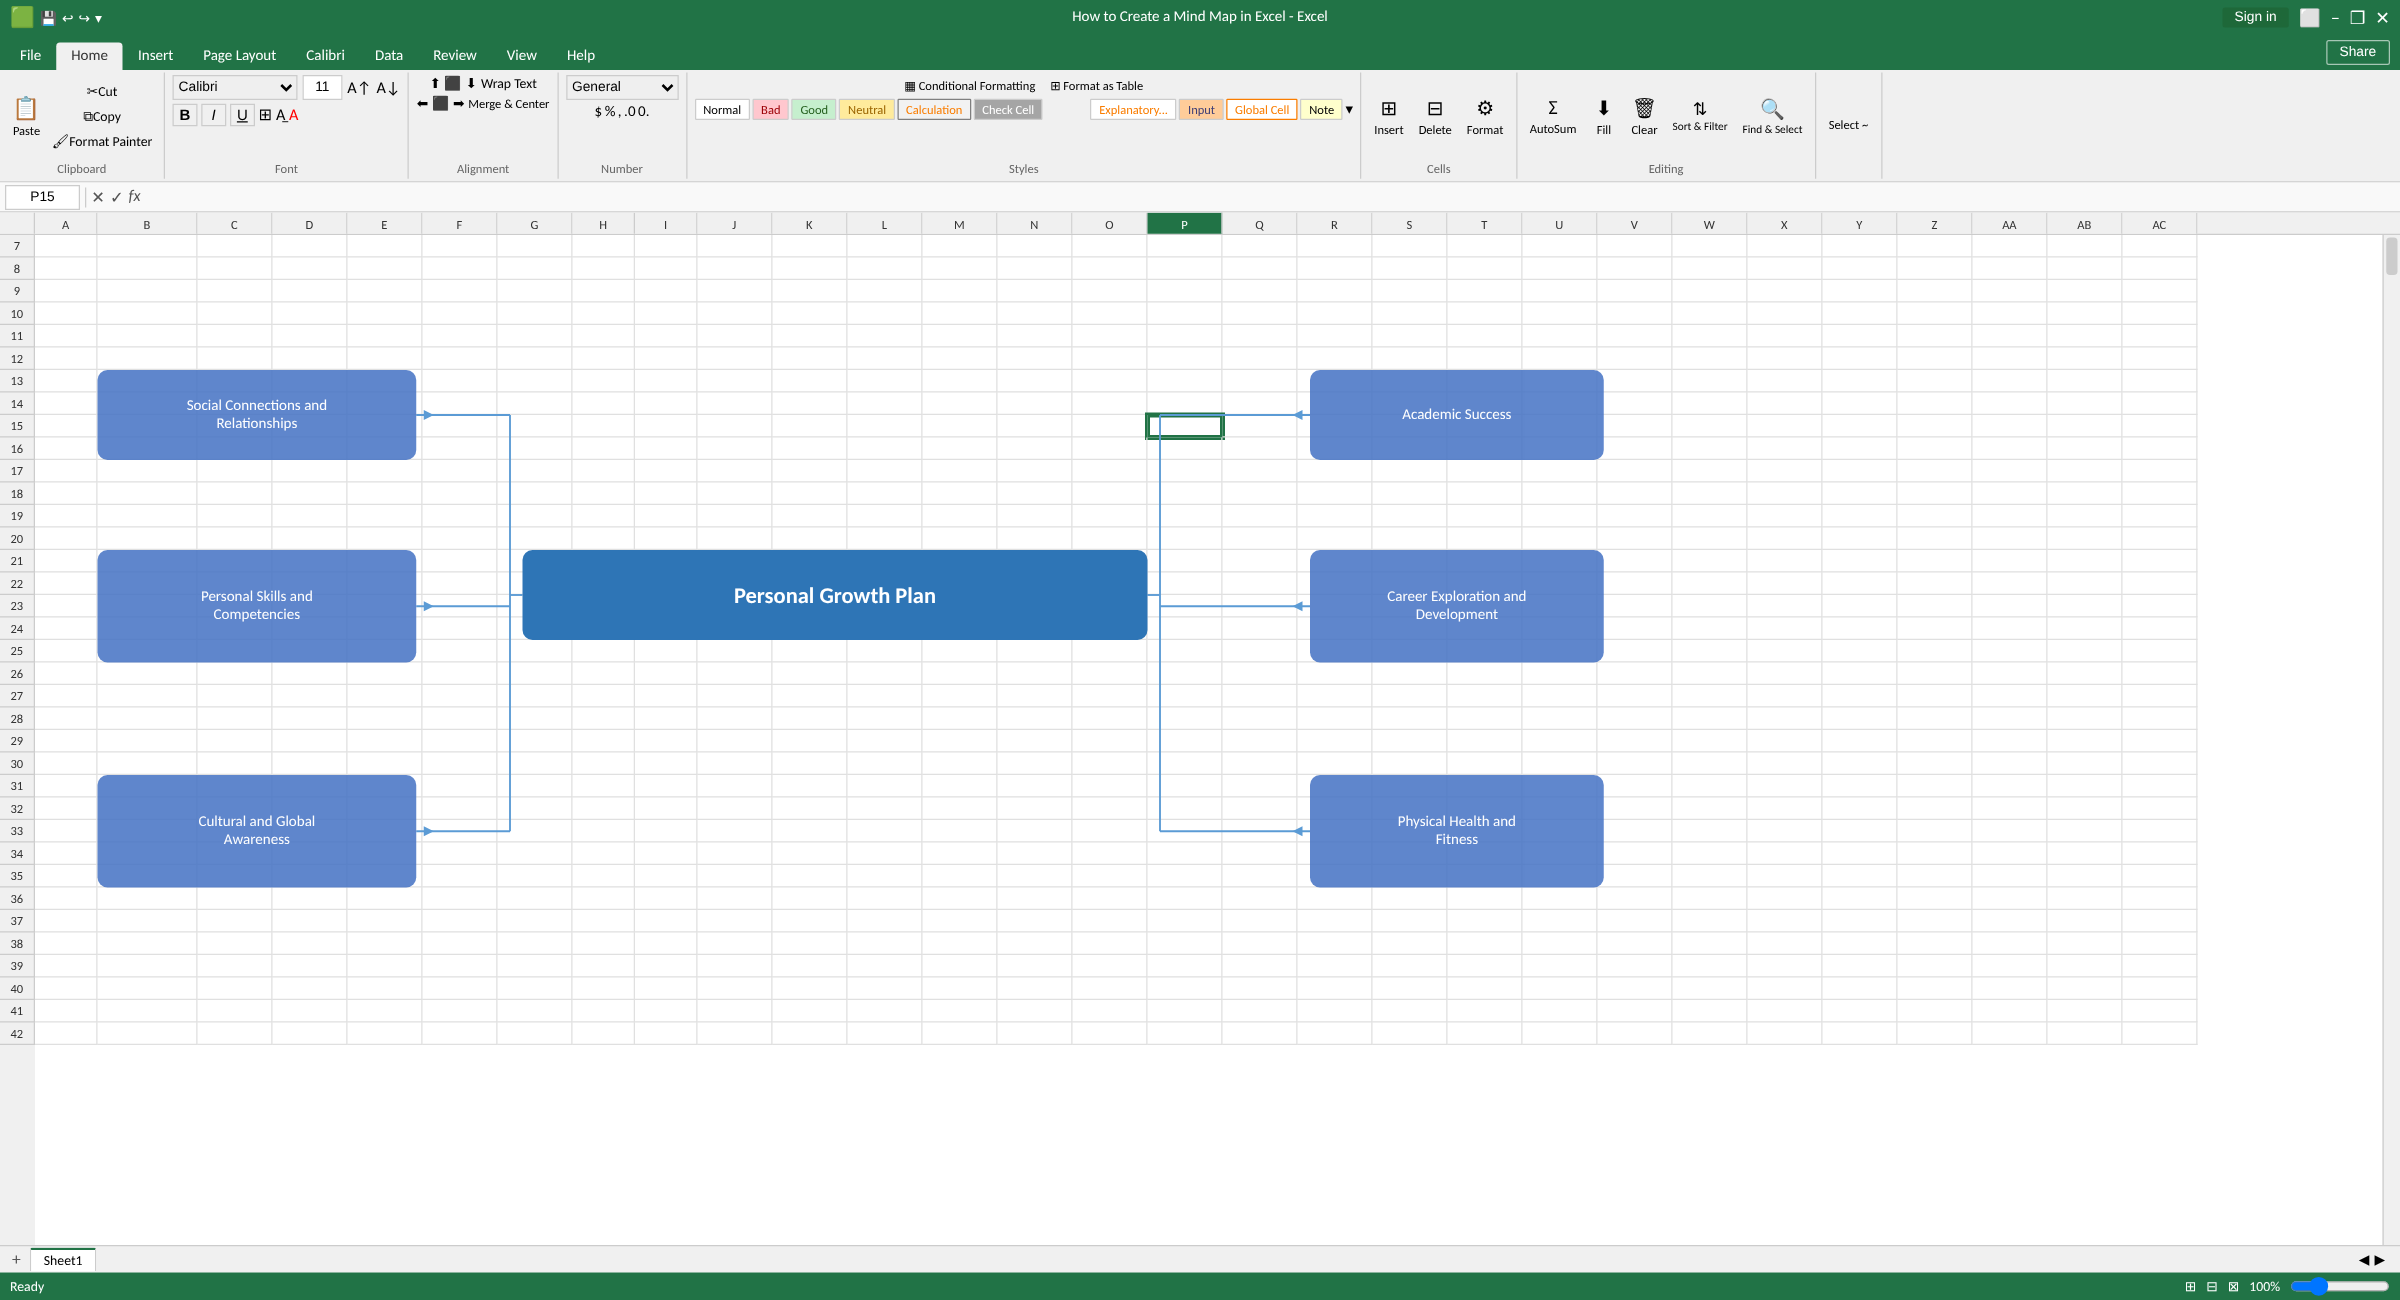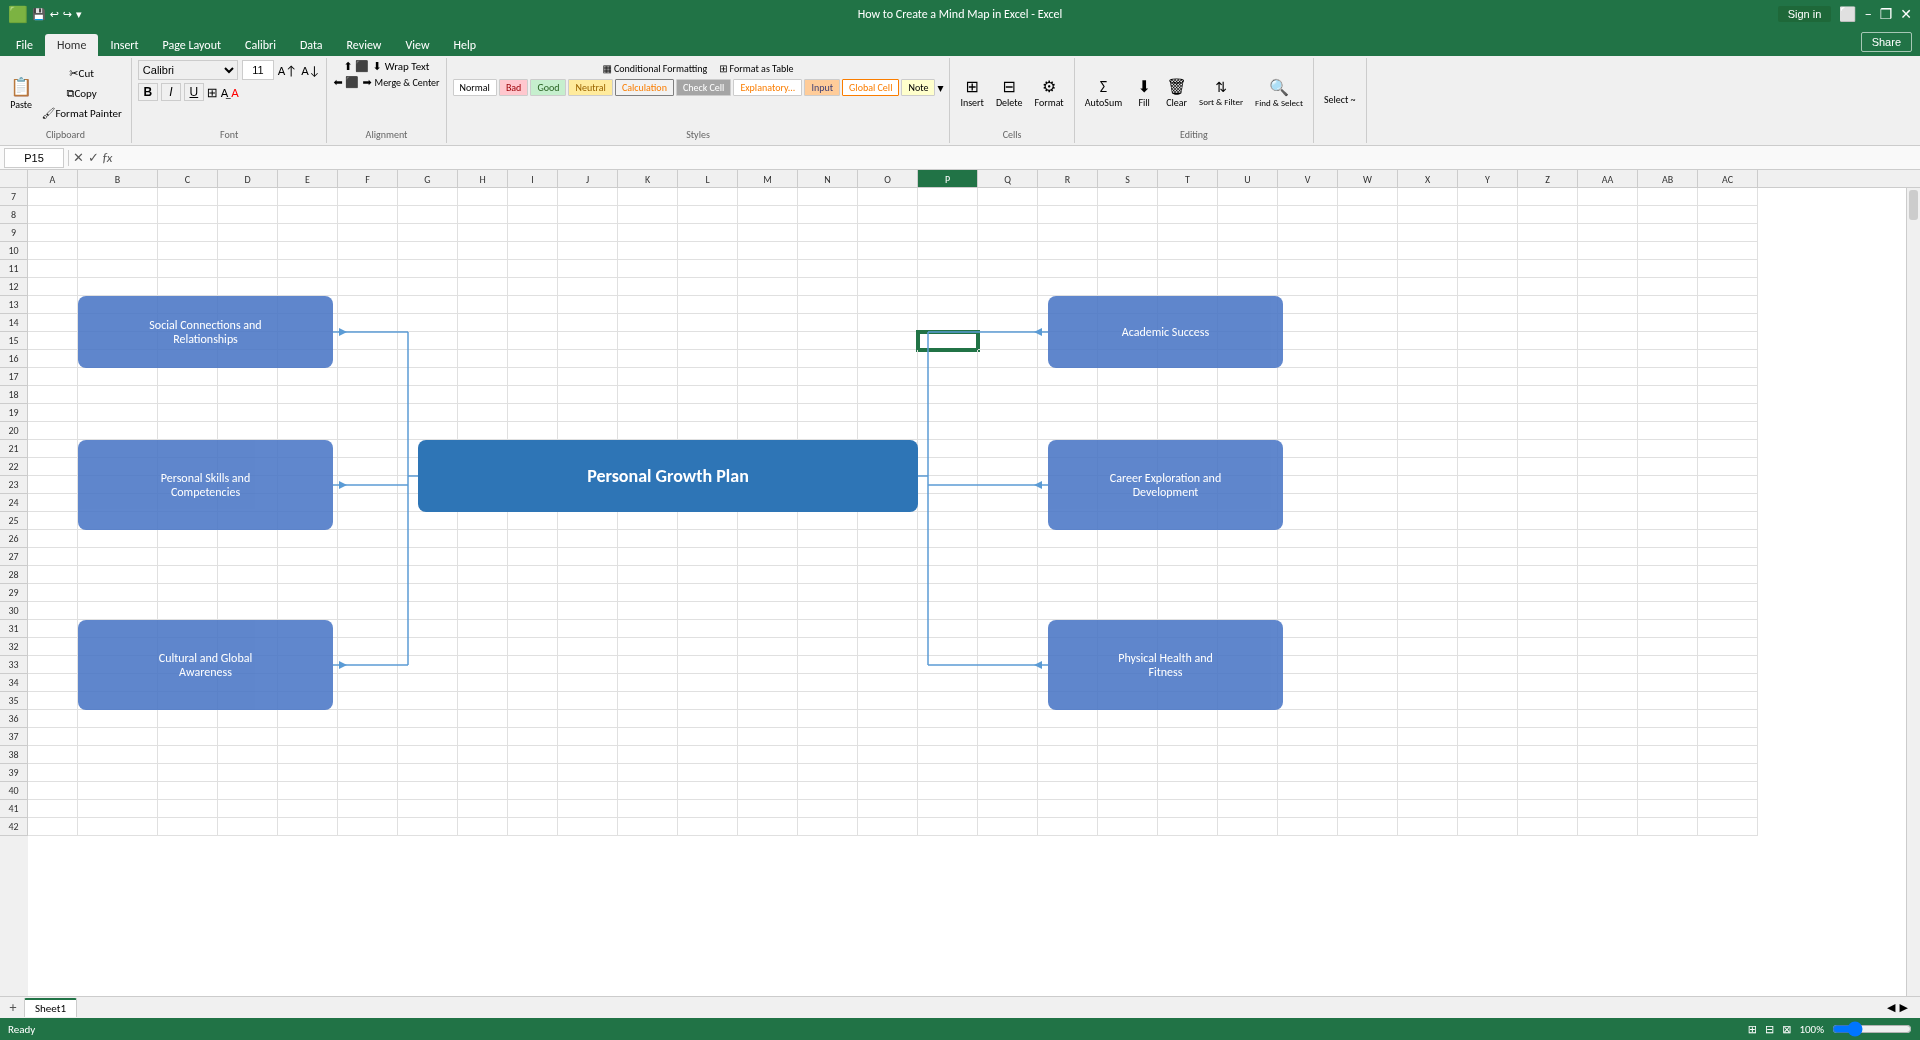--- a/index.html
+++ b/index.html
@@ -390,41 +390,56 @@
       <div style="display:flex;gap:3px;">
         <span style="cursor:pointer;">⬅</span>
         <span style="cursor:pointer;">⬛</span>
         <span style="cursor:pointer;">➡</span>
         <span style="cursor:pointer;font-size:10px;">Merge &amp; Center</span>
       </div>
     </div>
     <div class="ribbon-group-label">Alignment</div>
   </div>
 
+  <div class="ribbon-group">
+    <div class="ribbon-group-content" style="flex-direction:column;gap:3px;">
+      <select class="num-format-select">
+        <option>General</option>
+      </select>
+      <div style="display:flex;gap:2px;">
+        <span style="cursor:pointer;font-size:12px;">$</span>
+        <span style="cursor:pointer;font-size:12px;">%</span>
+        <span style="cursor:pointer;font-size:12px;">,</span>
+        <span style="cursor:pointer;font-size:12px;">.0</span>
+        <span style="cursor:pointer;font-size:12px;">0.</span>
+      </div>
+    </div>
+    <div class="ribbon-group-label">Number</div>
+  </div>
 
   <div class="ribbon-group" style="flex:1;max-width:400px;">
     <div class="ribbon-group-content" style="flex-direction:column;gap:2px;">
       <div style="display:flex;gap:4px;align-items:center;">
         <div class="rb-btn" style="height:auto;flex-direction:row;gap:2px;">
           <span>▦</span>
           <span style="font-size:10px;">Conditional Formatting</span>
         </div>
         <div class="rb-btn" style="height:auto;flex-direction:row;gap:2px;">
           <span>⊞</span>
           <span style="font-size:10px;">Format as Table</span>
         </div>
       </div>
       <div class="styles-area">
         <span class="style-badge" style="background:#ffffff;border:1px solid #ccc;color:#000;">Normal</span>
         <span class="style-badge" style="background:#ffc7ce;border:1px solid #ccc;color:#9c0006;">Bad</span>
         <span class="style-badge" style="background:#c6efce;border:1px solid #ccc;color:#276221;">Good</span>
         <span class="style-badge" style="background:#ffeb9c;border:1px solid #ccc;color:#9c6500;">Neutral</span>
         <span class="style-badge" style="background:#f2f2f2;border:1px solid #7f7f7f;color:#fa7d00;">Calculation</span>
         <span class="style-badge" style="background:#a5a5a5;border:1px solid #ccc;color:#ffffff;">Check Cell</span>
-        <span class="style-badge" style="background:#ffffff;border:1px solid #ccc;color:#fa7d00;">Explanatory...</span>
+        <span class="style-badge" style="background:#ffffff;border:1px solid #ccc;color:#fa7d00;margin-left:36px;">Explanatory...</span>
         <span class="style-badge" style="background:#ffcc99;border:1px solid #ccc;color:#3f3f76;">Input</span>
         <span class="style-badge" style="background:#ffffff;border:1px solid #fa7d00;color:#fa7d00;">Global Cell</span>
         <span class="style-badge" style="background:#ffffcc;border:1px solid #ccc;color:#000;">Note</span>
         <span style="cursor:pointer;font-size:12px;">▾</span>
       </div>
     </div>
     <div class="ribbon-group-label" style="width:100%;text-align:center;">Styles</div>
   </div>
 
   <div class="ribbon-group">

